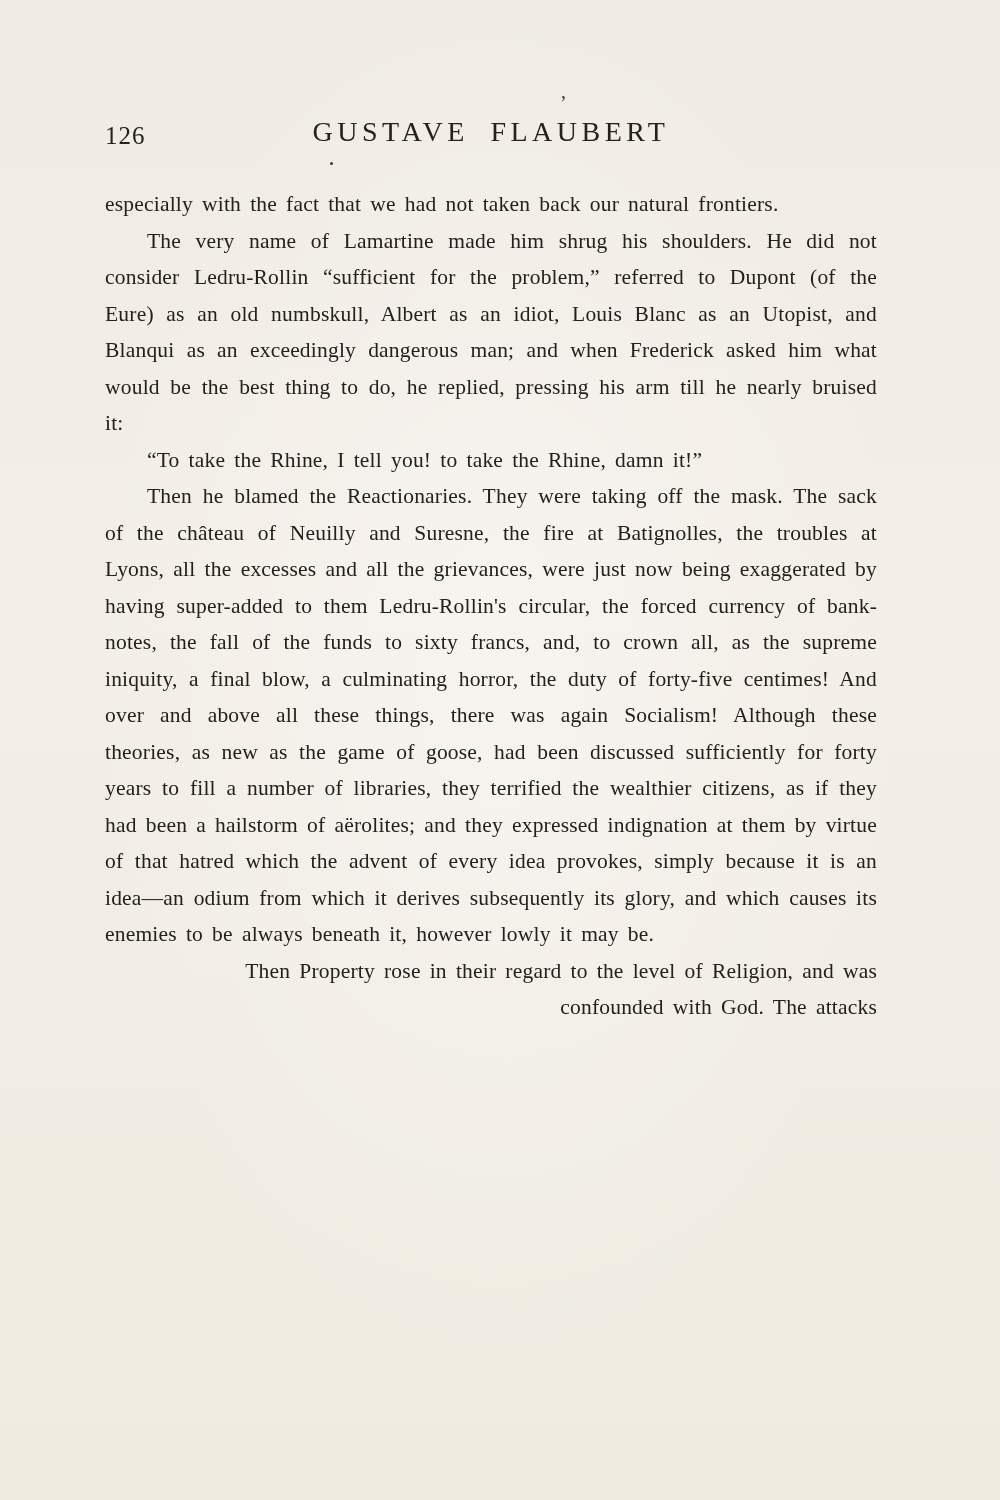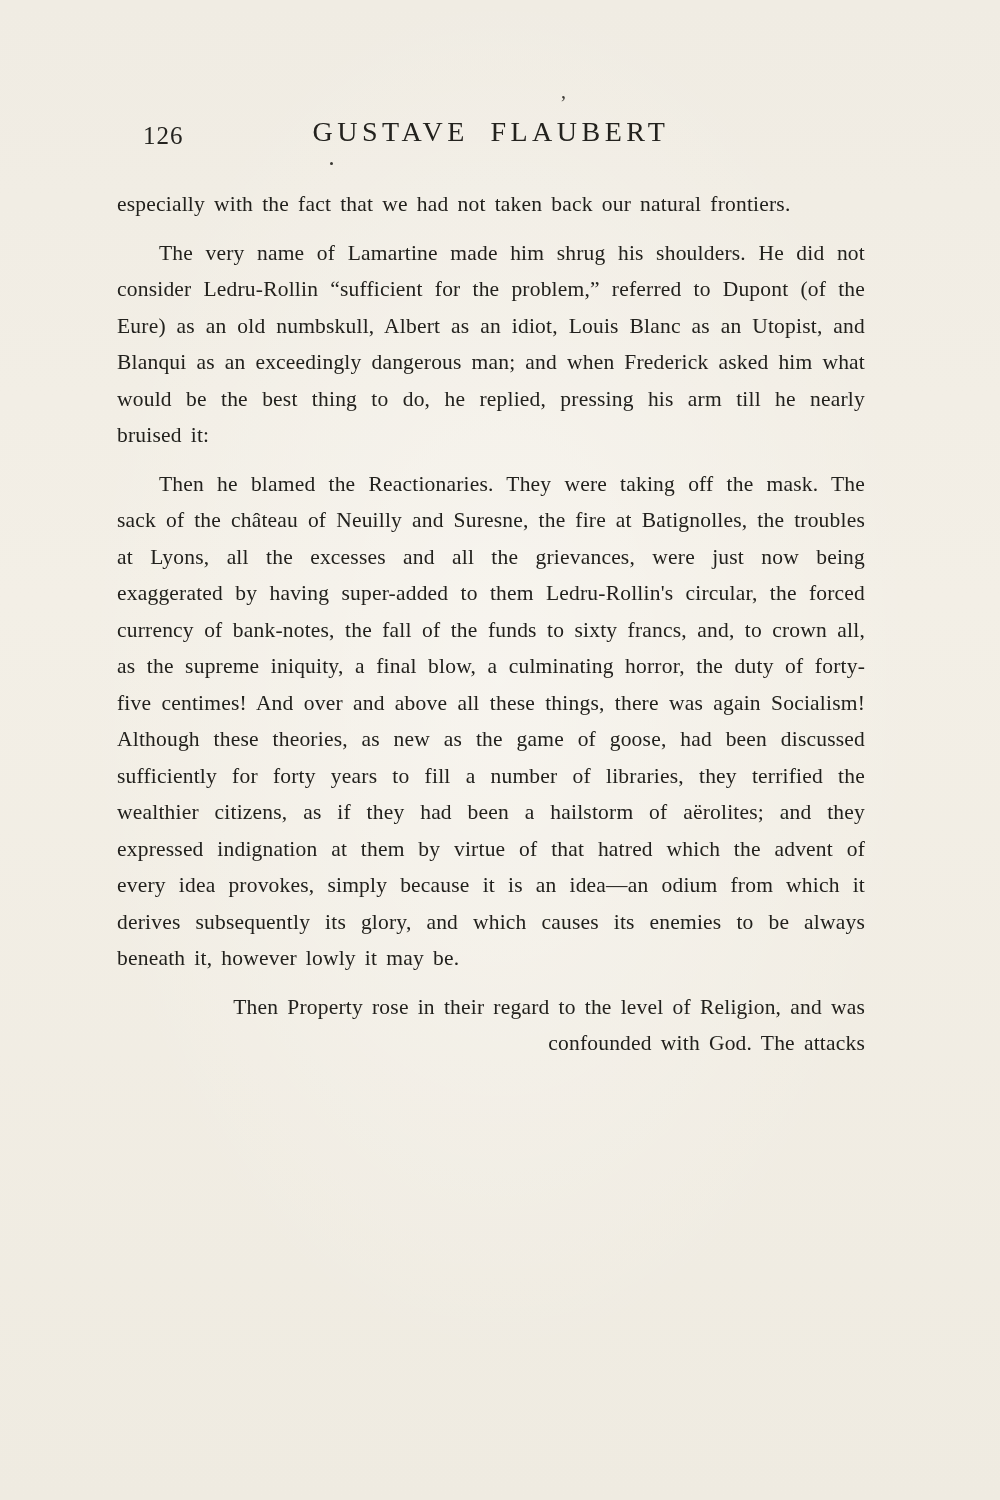--- a/index.html
+++ b/index.html
@@ -34,21 +34,20 @@
     height: 58px;
     margin-bottom: 18px;
   }
   .page-number {
     position: absolute;
     left: 0;
     top: 12px;
     font-size: 25px;
     letter-spacing: 1px;
     color: #24231f;
-    margin-left: 38px;
   }
   .head-title {
     position: absolute;
     left: 0;
     right: 0;
     top: 6px;
     text-align: center;
     font-size: 28px;
     letter-spacing: 4.5px;
     word-spacing: 10px;
@@ -64,21 +63,21 @@
   .artifact-dot {
     position: absolute;
     left: 225px;
     top: 52px;
     width: 3px;
     height: 3px;
     border-radius: 50%;
     background: #3a3833;
   }
   .body-copy p {
-    margin: 12px;
+    margin: 0;
     font-size: 21.5px;
     line-height: 36.5px;
     text-align: justify;
     word-spacing: 3.5px;
     letter-spacing: 0.2px;
     color: #22211d;
   }
   .body-copy p.indent {
     text-indent: 42px;
   }
@@ -95,18 +94,19 @@
     <div class="running-head">
       <span class="artifact-tick">’</span>
       <span class="page-number">126</span>
       <span class="head-title">GUSTAVE FLAUBERT</span>
       <span class="artifact-dot"></span>
     </div>
 
     <div class="body-copy">
       <p>especially with the fact that we had not taken back our natural frontiers.</p>
       <p class="indent">The very name of Lamartine made him shrug his shoulders.  He did not consider Ledru-Rollin “sufficient for the problem,” referred to Dupont (of the Eure) as an old numbskull, Albert as an idiot, Louis Blanc as an Utopist, and Blanqui as an exceedingly dangerous man; and when Frederick asked him what would be the best thing to do, he replied, pressing his arm till he nearly bruised it:</p>
+      <p class="indent">“To take the Rhine, I tell you! to take the Rhine, damn it!”</p>
       <p class="indent">Then he blamed the Reactionaries.  They were taking off the mask.  The sack of the château of Neuilly and Suresne, the fire at Batignolles, the troubles at Lyons, all the excesses and all the grievances, were just now being exaggerated by having super-added to them Ledru-Rollin's circular, the forced currency of bank-notes, the fall of the funds to sixty francs, and, to crown all, as the supreme iniquity, a final blow, a culminating horror, the duty of forty-five centimes!  And over and above all these things, there was again Socialism!  Although these theories, as new as the game of goose, had been discussed sufficiently for forty years to fill a number of libraries, they terrified the wealthier citizens, as if they had been a hailstorm of aërolites; and they expressed indignation at them by virtue of that hatred which the advent of every idea provokes, simply because it is an idea—an odium from which it derives subsequently its glory, and which causes its enemies to be always beneath it, however lowly it may be.</p>
       <p class="indent">Then Property rose in their regard to the level of Religion, and was confounded with God.  The attacks</p>
     </div>
 
   </div>
 </div>
 
 </body></html>

